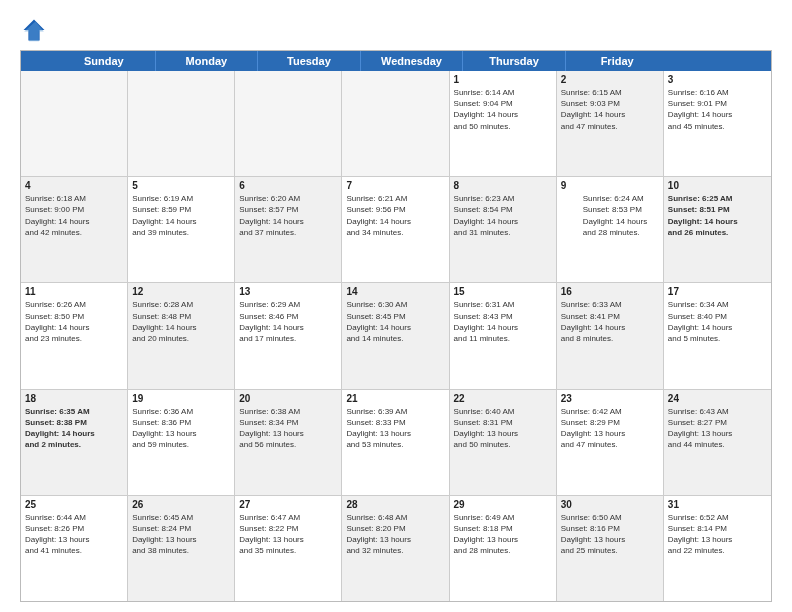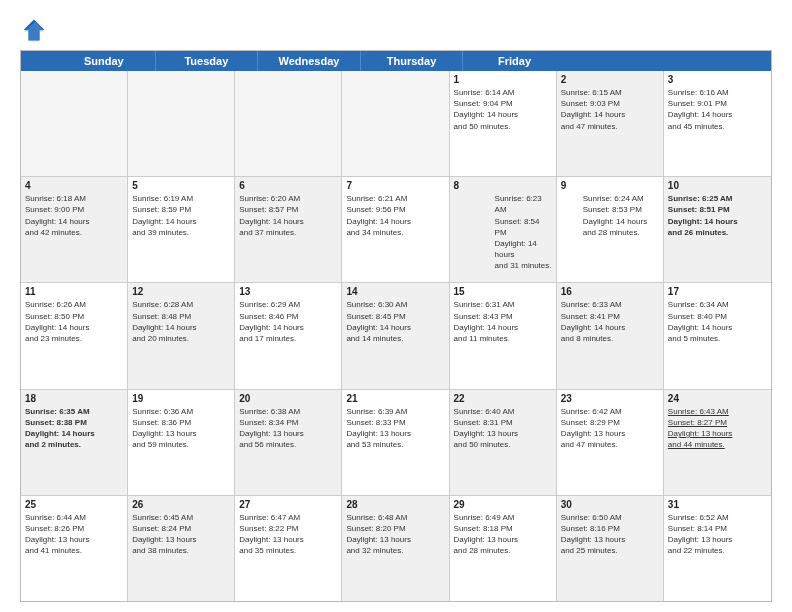--- a/index.html
+++ b/index.html
@@ -130,20 +130,21 @@
     </div>
     <div class="title-block">
       <div class="month-year"></div>
       <div class="location"></div>
     </div>
   </div>
 
   <div class="calendar outer-border">
     <div class="cal-header" id="cal-header">
         <div class="cal-header-cell">Sunday</div>
+        <div class="cal-header-cell">Monday</div>
         <div class="cal-header-cell">Tuesday</div>
         <div class="cal-header-cell">Wednesday</div>
         <div class="cal-header-cell">Thursday</div>
         <div class="cal-header-cell">Friday</div>
       </div>
     <div class="cal-body" id="cal-body">
         <div class="cal-week">
           <div class="cal-cell empty"></div>
           <div class="cal-cell empty"></div>
           <div class="cal-cell empty"></div>
@@ -194,21 +195,21 @@
           </div>
           <div class="cal-cell">
             <div class="day-num">7</div>
             <div class="cell-info" style="white-space: pre-line;">Sunrise: 6:21 AM
 Sunset: 9:56 PM
 Daylight: 14 hours
 and 34 minutes.</div>
           </div>
           <div class="cal-cell shaded">
             <div class="day-num">8</div>
-            <div class="cell-info" style="white-space: pre-line; margin-left: 41px;">Sunrise: 6:23 AM
+            <div class="cell-info" style="white-space: pre-line;">Sunrise: 6:23 AM
 Sunset: 8:54 PM
 Daylight: 14 hours
 and 31 minutes.</div>
           </div>
           <div class="cal-cell">
             <div class="day-num">9</div>
             <div class="cell-info" style="white-space: pre-line; margin-left: 22px;">Sunrise: 6:24 AM
 Sunset: 8:53 PM
 Daylight: 14 hours
 and 28 minutes.</div>
@@ -310,21 +311,21 @@
           </div>
           <div class="cal-cell">
             <div class="day-num">23</div>
             <div class="cell-info" style="white-space: pre-line;">Sunrise: 6:42 AM
 Sunset: 8:29 PM
 Daylight: 13 hours
 and 47 minutes.</div>
           </div>
           <div class="cal-cell shaded">
             <div class="day-num">24</div>
-            <div class="cell-info" style="white-space: pre-line; text-decoration: underline;">Sunrise: 6:43 AM
+            <div class="cell-info" style="white-space: pre-line;">Sunrise: 6:43 AM
 Sunset: 8:27 PM
 Daylight: 13 hours
 and 44 minutes.</div>
           </div>
         </div>
         <div class="cal-week">
           <div class="cal-cell">
             <div class="day-num">25</div>
             <div class="cell-info" style="white-space: pre-line;">Sunrise: 6:44 AM
 Sunset: 8:26 PM

